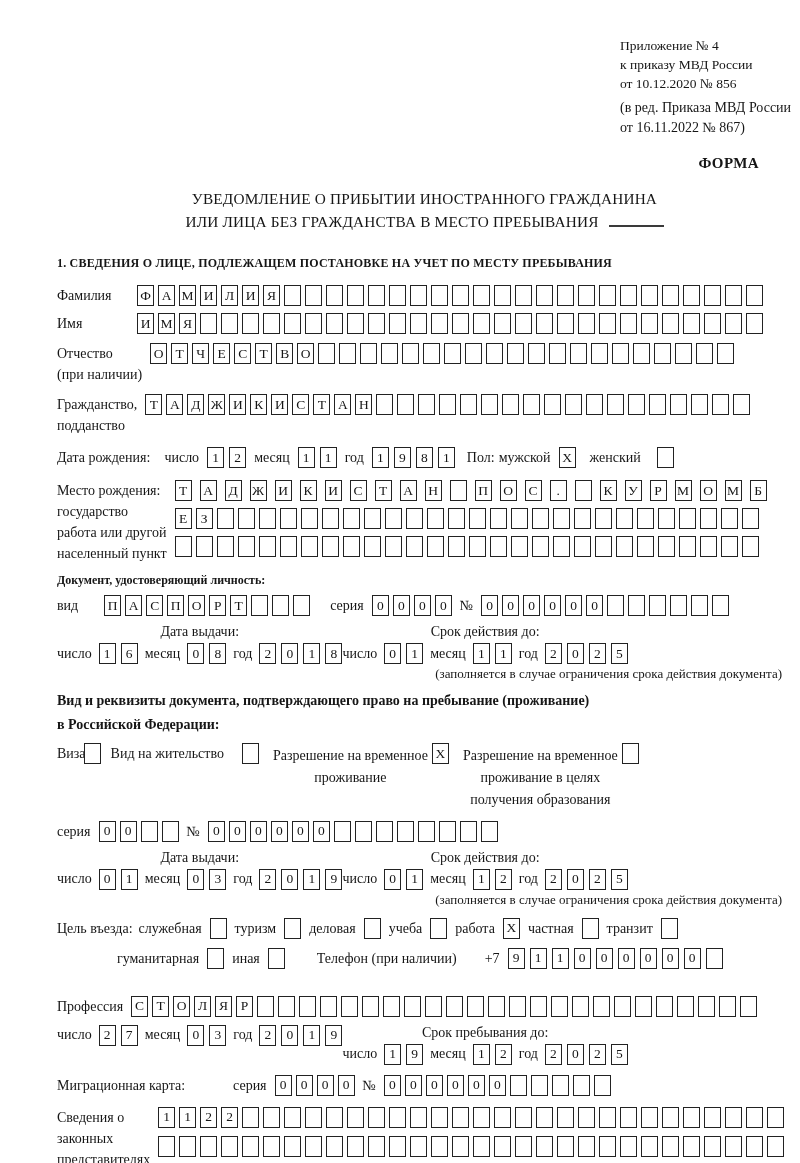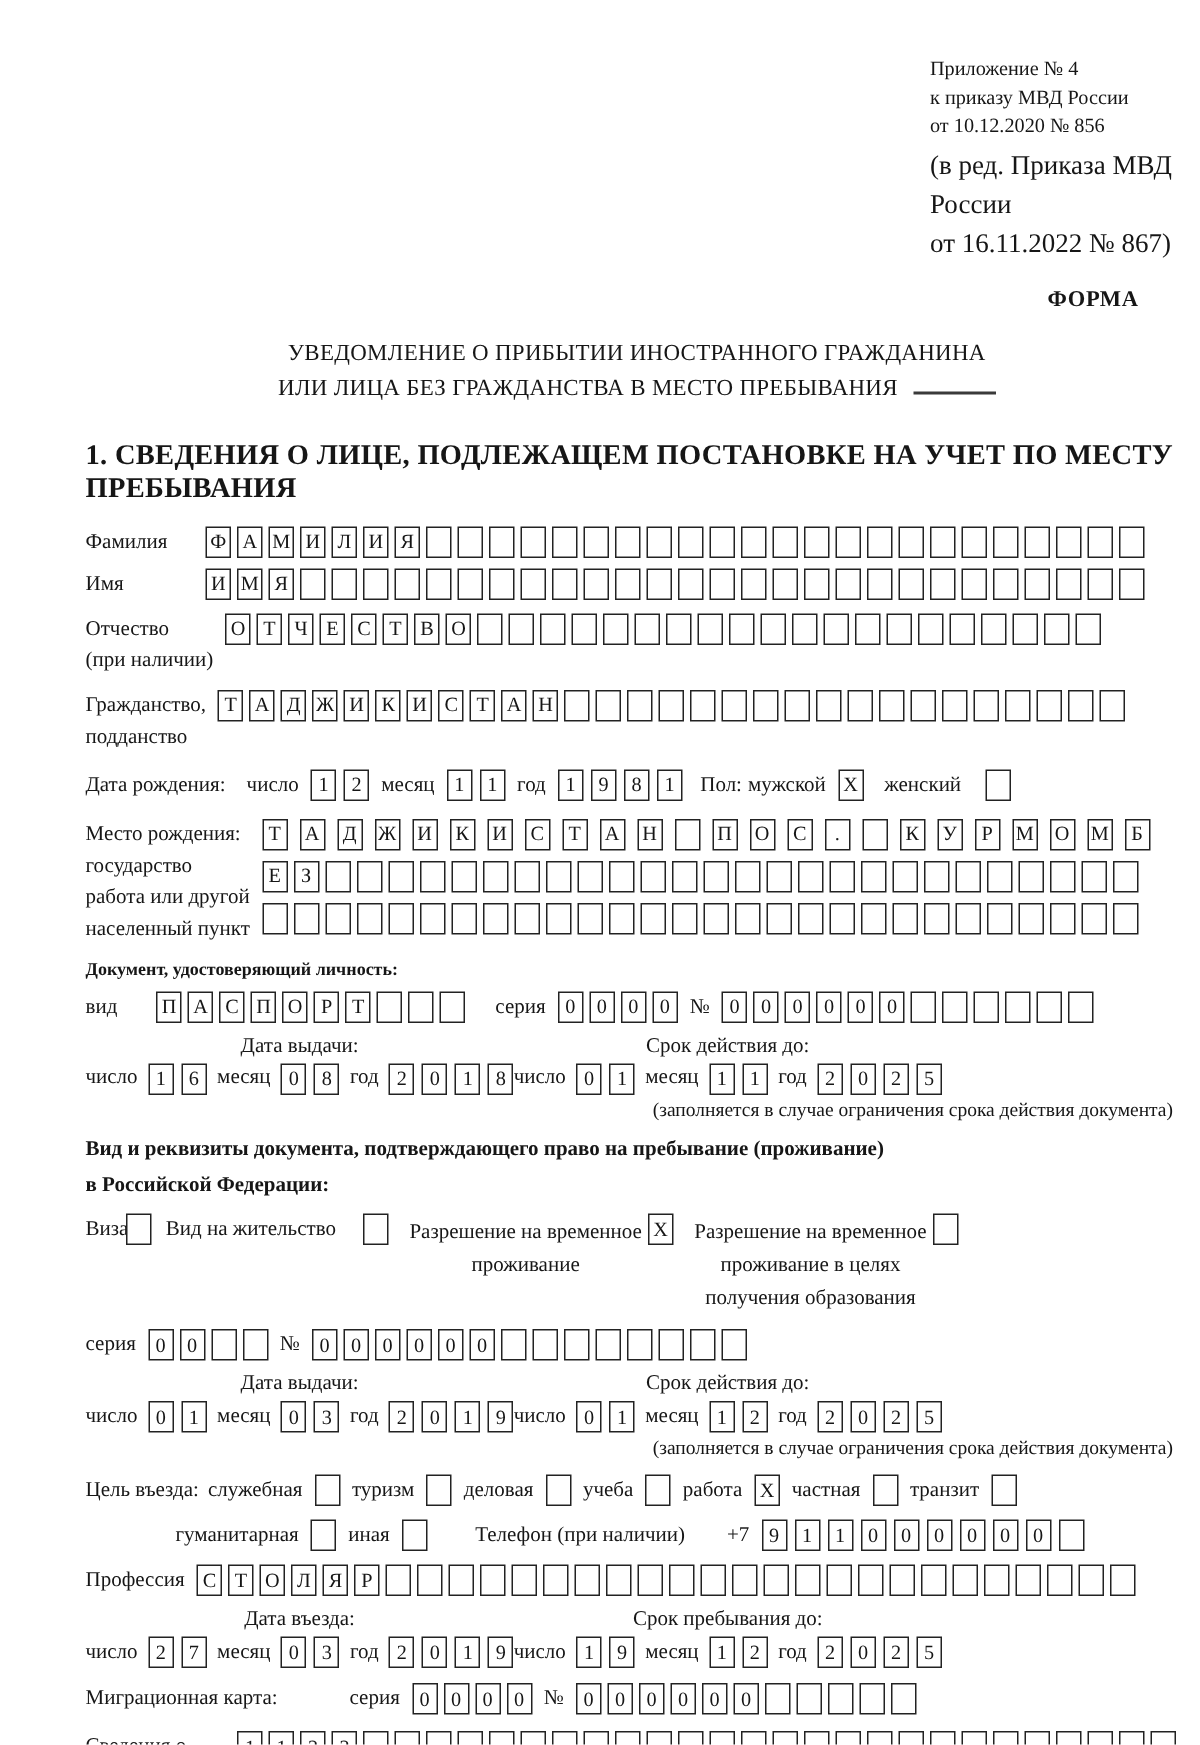--- a/index.html
+++ b/index.html
@@ -5,28 +5,28 @@
   * { box-sizing: border-box; margin: 0; padding: 0; }
   html, body { width: 800px; background: #ffffff; }
   body {
     height: 1163px; overflow: hidden; color: #161616;
     font-family: "Liberation Serif", "DejaVu Serif", serif;
     font-size: 14px;
   }
   .page { padding: 36px 8px 0 57px; width: 800px; }
 
   .annex { margin-left: 563px; font-size: 13.5px; line-height: 1.42; }
-  .annex .annex-small { font-size: 18px; }
+  .annex .annex-small { font-size: 14px; }
   .annex .gap-top { margin-top: 5px; }
   .forma { text-align: right; margin-right: 33px; margin-top: 17px; font-weight: bold; font-size: 15px; letter-spacing: .4px; font-family: Liberation Serif, serif; }
 
   .title { text-align: center; font-weight: normal; font-size: 15.3px; margin-top: 16px; line-height: 1.5; letter-spacing: .2px; }
   .blank { display: inline-block; width: 55px; border-bottom: 2px solid #3a3a3a; height: 14px; margin-left: 10px; }
 
-  .sec-h { font-weight: bold; font-size: 19px; margin-top: 22px; letter-spacing: .2px; }
+  .sec-h { font-weight: bold; font-size: 12px; margin-top: 22px; letter-spacing: .2px; }
 
   .fr { display: flex; align-items: flex-start; margin-top: 7px; column-gap: 8px; }
   .lbl { padding-top: 3px; white-space: nowrap; }
   .lbl-col { line-height: 1.5; padding-top: 2px; white-space: nowrap; }
   .w72 { width: 72px; flex: none; }
 
   .cells { display: flex; column-gap: 4px; flex: none; }
   .cells.wide { column-gap: 8px; }
   .cells.dg { column-gap: 5px; }
   .cell {
@@ -587,21 +587,21 @@
         <span class="cell">0</span>
         <span class="cell">0</span>
         <span class="cell">0</span>
         <span class="cell">0</span>
         <span class="cell">0</span>
         <span class="cell">0</span>
         <span class="cell"></span>
       </span>
   </div>
 
-  <div class="fr" style="margin-top:9px">
+  <div class="fr" style="margin-top:27px">
     <span class="lbl">Профессия</span>
     <span class="cells">
         <span class="cell">С</span>
         <span class="cell">Т</span>
         <span class="cell">О</span>
         <span class="cell">Л</span>
         <span class="cell">Я</span>
         <span class="cell">Р</span>
         <span class="cell"></span>
         <span class="cell"></span>
@@ -625,21 +625,20 @@
         <span class="cell"></span>
         <span class="cell"></span>
         <span class="cell"></span>
         <span class="cell"></span>
         <span class="cell"></span>
       </span>
   </div>
 
   <div class="dates">
     <div class="date-col">
-      <div class="date-head">Дата въезда:</div>
       <div class="df">
         <span>число</span>
         <span class="cells dg">
             <span class="cell">2</span>
             <span class="cell">7</span>
           </span>
         <span>месяц</span>
         <span class="cells dg">
             <span class="cell">0</span>
             <span class="cell">3</span>

